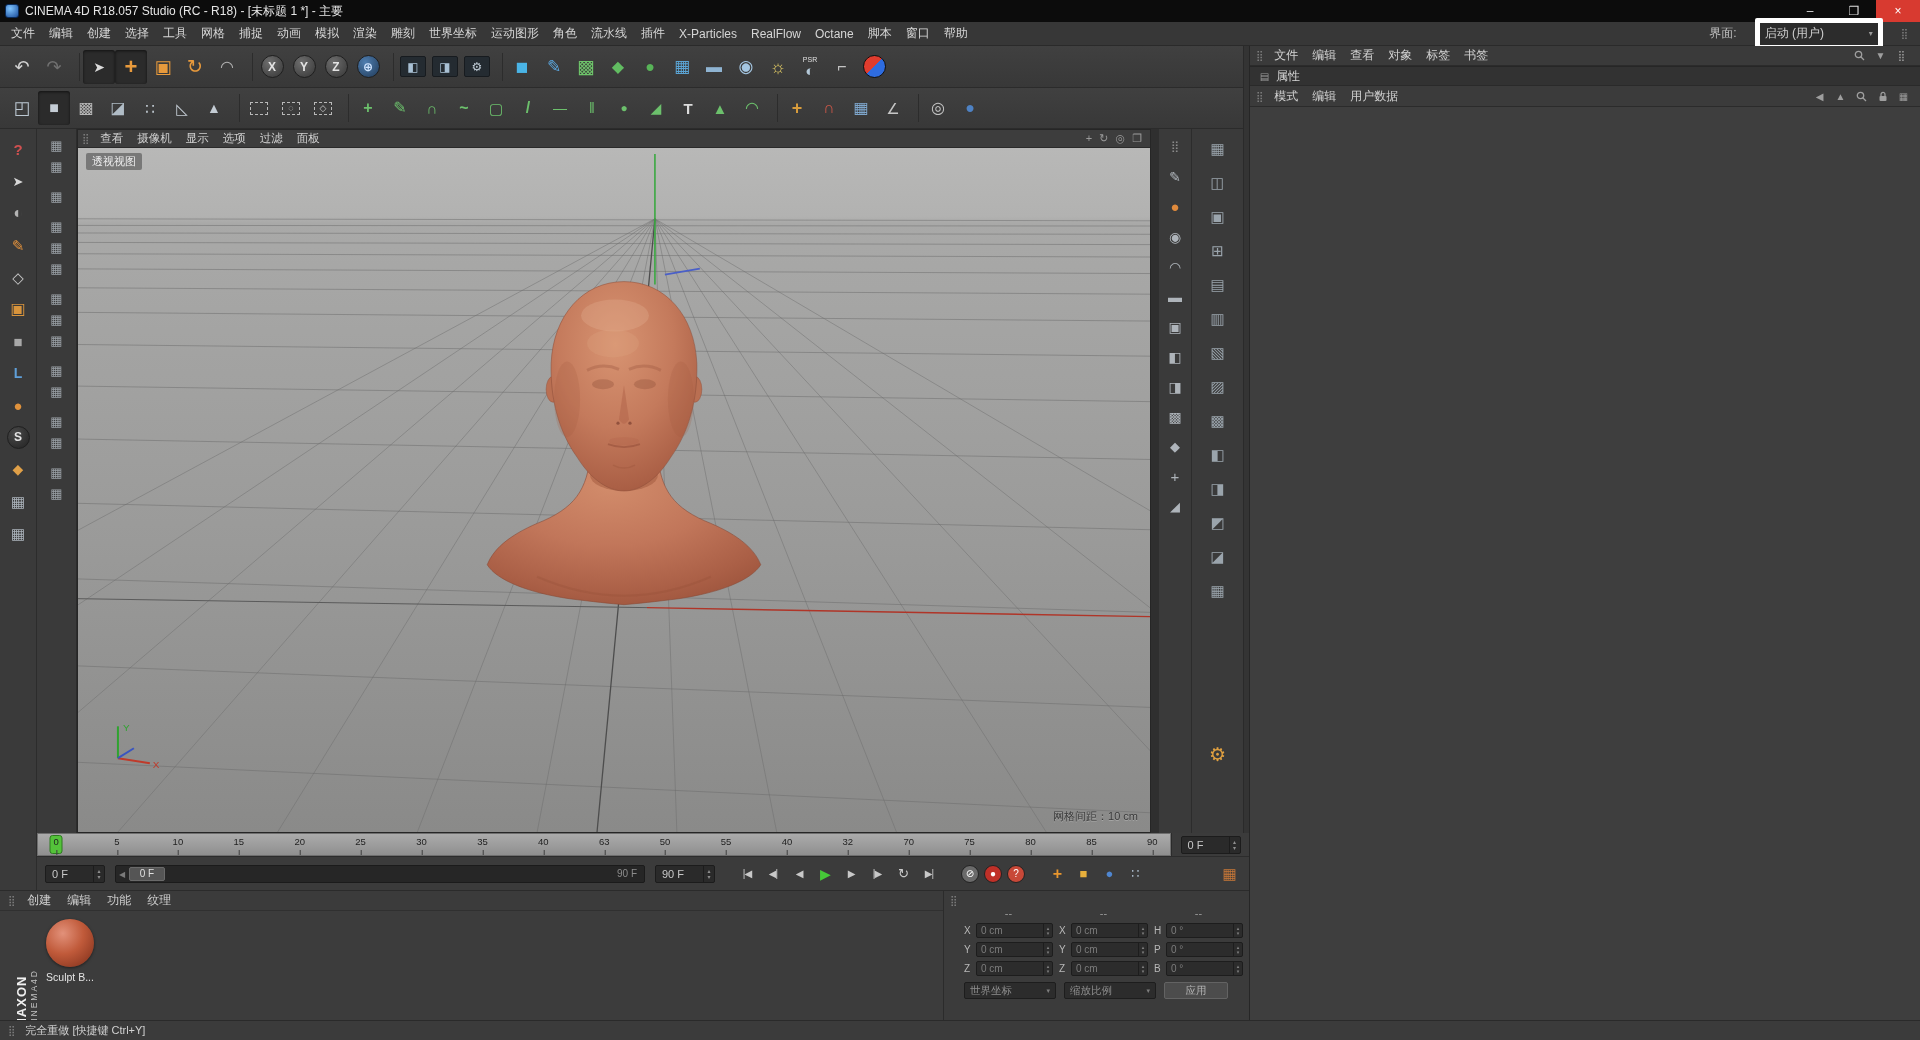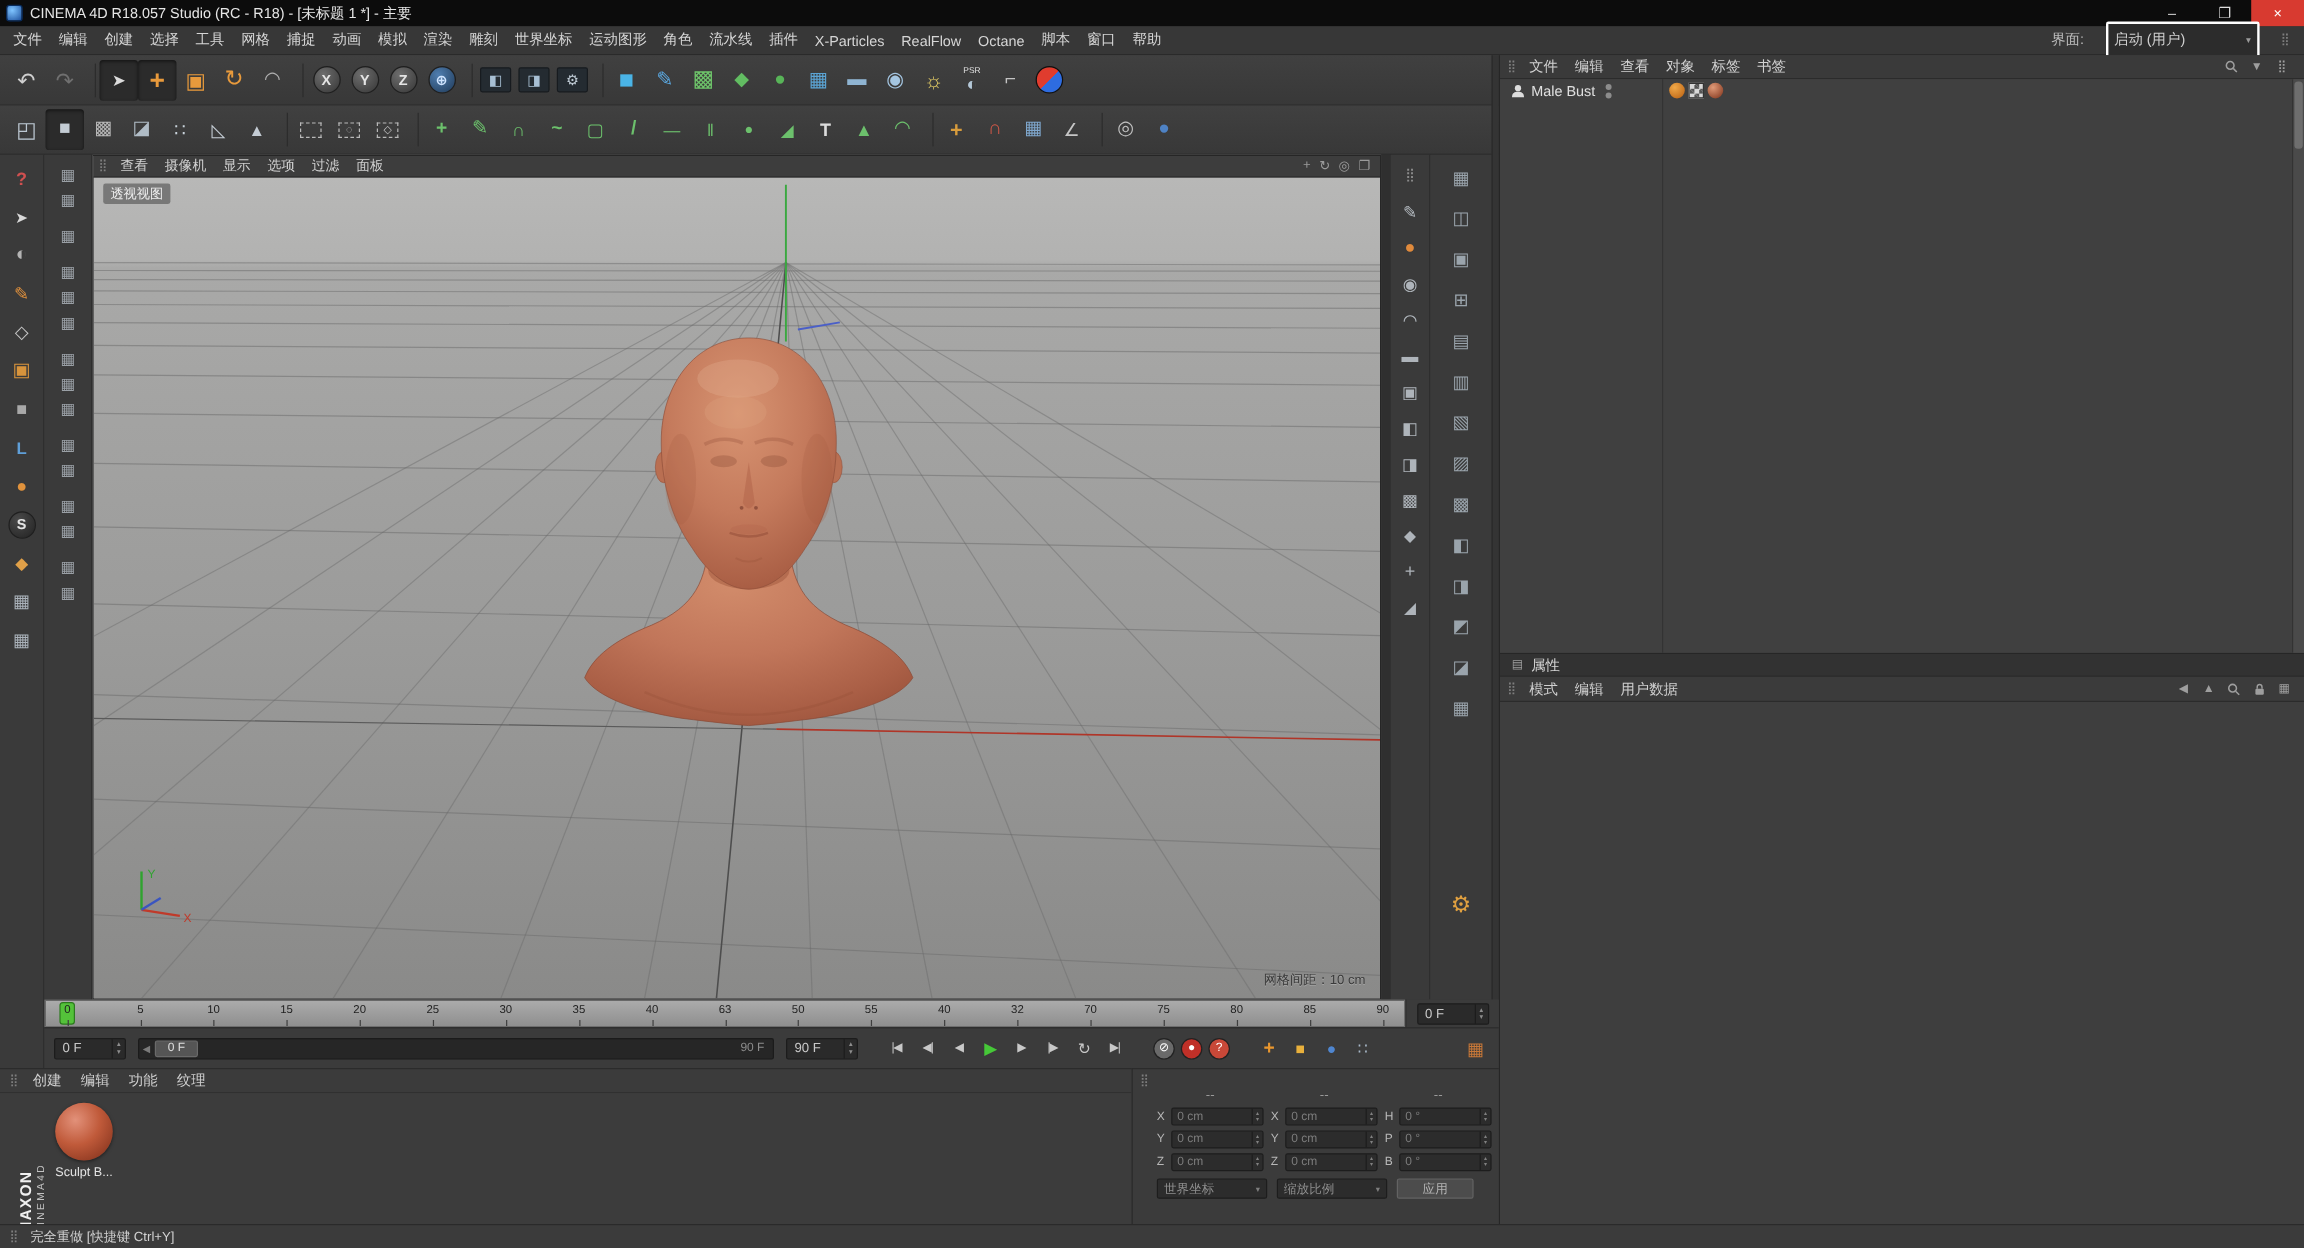--- a/index.html
+++ b/index.html
@@ -18,21 +18,21 @@
   .title-text { color:#e6e6e6; font-size:12px; }
   .win-controls { margin-left:auto; display:flex; height:100%; }
   .win-btn { width:44px; height:100%; display:flex; align-items:center; justify-content:center; color:#dddddd; font-size:12px; }
   .win-btn.close { background:#d83a30; color:#ffffff; }
 
   
   .menubar { left:0; top:22px; width:1920px; height:24px; background:#373737; border-bottom:1px solid #2a2a2a; display:flex; align-items:center; padding-left:4px; }
   .menu-item { padding:0 7px; color:#d6d6d6; font-size:12px; cursor:default; }
   .menubar-right { margin-left:auto; display:flex; align-items:center; gap:18px; padding-right:8px; }
   .iface-label { color:#bdbdbd; }
-  .iface-select { width:128px; height:32px; background:#2c2c2c; border:2px solid #ffffff; border-radius:2px; display:flex; align-items:center; padding:0 5px; color:#cfcfcf; }
+  .iface-select { width:128px; height:32px; background:#2c2c2c; border:5px solid #ffffff; border-radius:2px; display:flex; align-items:center; padding:0 5px; color:#cfcfcf; }
   .iface-select .caret { margin-left:auto; font-size:8px; color:#9a9a9a; }
 
   
   .toolbar { background:linear-gradient(#404040,#383838); border-bottom:1px solid #2b2b2b; display:flex; align-items:center; padding-left:6px; }
   .toolbar-1 { left:0; top:46px; width:1249px; height:42px; }
   .toolbar-2 { left:0; top:88px; width:1249px; height:41px; }
   .tile { width:32px; height:34px; flex:none; display:flex; flex-direction:column; align-items:center; justify-content:center; border-radius:3px; cursor:default; }
   .tile .glyph { font-size:16px; line-height:1; }
   .tile.pressed { background:#2b2b2b; box-shadow:inset 0 1px 3px rgba(0,0,0,.6); }
   .tile.bold .glyph { font-weight:bold; }
@@ -715,44 +715,20 @@
     <span class="om-tabs-right">
       <span class="mini-icon">
         <svg width="11" height="11" viewBox="0 0 11 11">
             <circle cx="4.5" cy="4.5" r="3.2" fill="none" stroke="#9e9e9e" stroke-width="1.3"></circle>
             <line x1="7" y1="7" x2="10" y2="10" stroke="#9e9e9e" stroke-width="1.3"></line>
           </svg>
       </span>
       <span class="mini-icon">▼</span>
       <span class="mini-icon">⣿</span>
     </span>
-  </div>
-  <div class="om-tree">
-    <div class="om-row">
-      <span class="mini-icon">
-        <svg width="12" height="12" viewBox="0 0 12 12">
-            <circle cx="6" cy="3.5" r="2.6" fill="#dddddd"></circle>
-            <path d="M1 11 C1 7.5 3.2 6.5 6 6.5 C8.8 6.5 11 7.5 11 11 Z" fill="#dddddd"></path>
-          </svg>
-      </span>
-      <span class="om-name">Male Bust</span>
-      <span class="vis-dots">
-          <i></i>
-          <i></i>
-        </span>
-    </div>
-    <div class="om-col-divider"></div>
-    <div class="om-tags">
-      <span class="tag tag-orange"></span>
-      <span class="tag tag-checker"></span>
-      <span class="tag tag-sphere"></span>
-    </div>
-    <div class="om-scrollbar">
-      <div class="om-scroll-thumb"></div>
-    </div>
   </div>
   <div class="attr-header">
     <span class="mini-icon">▤</span>
     <span>属性</span>
   </div>
   <div class="attr-menu">
     <span class="handle-glyph">⣿</span>
     <span id="attr-menu" style="display:flex;align-items:center;">
         <span class="attr-menu-item">模式</span>
         <span class="attr-menu-item">编辑</span>

